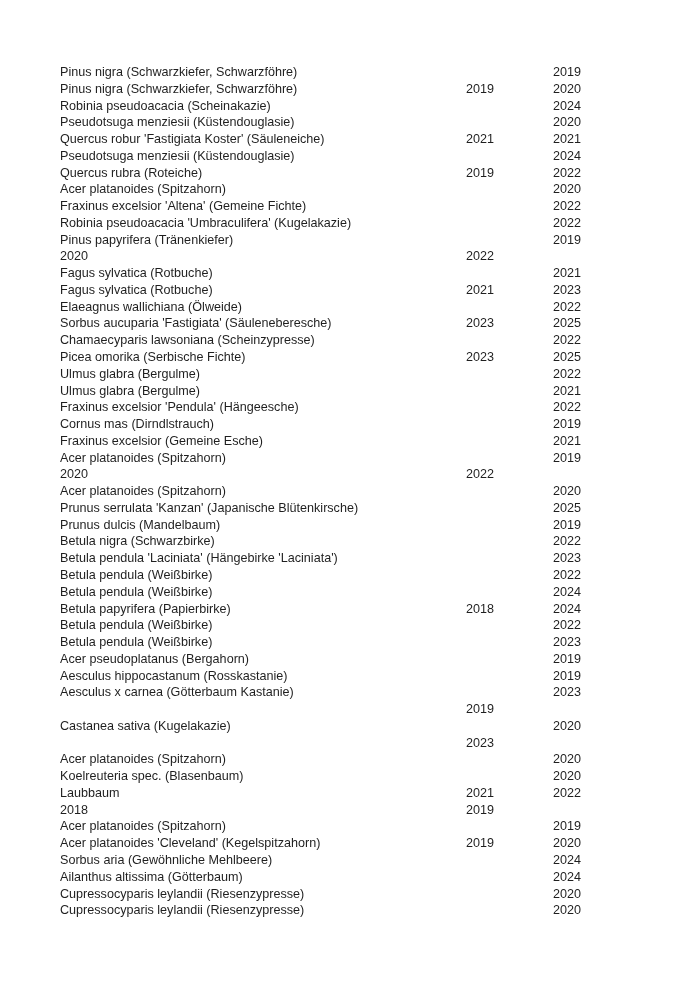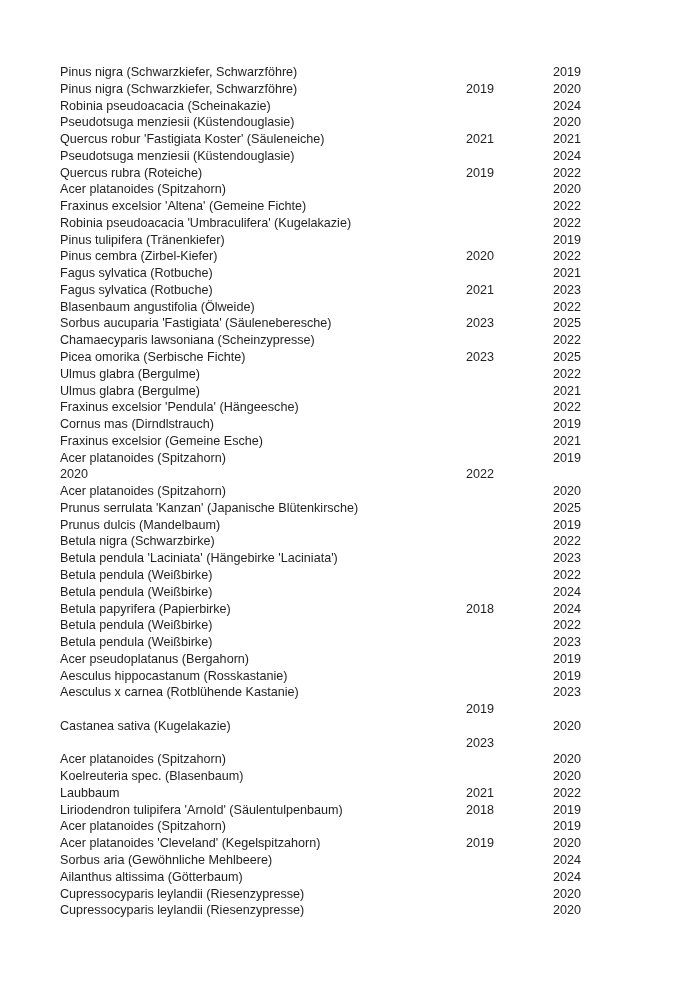--- a/index.html
+++ b/index.html
@@ -98,45 +98,44 @@
     <span class="cell-year2">2022</span>
   </div>
 
   <div class="row">
     <span class="cell-name">Robinia pseudoacacia 'Umbraculifera' (Kugelakazie)</span>
     <span class="cell-year1"></span>
     <span class="cell-year2">2022</span>
   </div>
 
   <div class="row">
-    <span class="cell-name">Pinus tulipifera (Tränenkiefer)</span>
-    <span class="cell-year1"></span>
-    <span class="cell-year2">2019</span>
-  </div>
-
-  <div class="row">
-    <span class="cell-name">Pinus cembra (Zirbel-Kiefer)</span>
+    <span class="cell-name">Pinus papyrifera (Tränenkiefer)</span>
+    <span class="cell-year1"></span>
+    <span class="cell-year2">2019</span>
+  </div>
+
+  <div class="row">
     <span class="cell-year1">2020</span>
     <span class="cell-year2">2022</span>
   </div>
 
   <div class="row">
     <span class="cell-name">Fagus sylvatica (Rotbuche)</span>
     <span class="cell-year1"></span>
     <span class="cell-year2">2021</span>
   </div>
 
   <div class="row">
     <span class="cell-name">Fagus sylvatica (Rotbuche)</span>
     <span class="cell-year1">2021</span>
     <span class="cell-year2">2023</span>
   </div>
 
   <div class="row">
-    <span class="cell-name">Blasenbaum angustifolia (Ölweide)</span>
+    <span class="cell-name">Elaeagnus wallichiana (Ölweide)</span>
     <span class="cell-year1"></span>
     <span class="cell-year2">2022</span>
   </div>
 
   <div class="row">
     <span class="cell-name">Sorbus aucuparia 'Fastigiata' (Säuleneberesche)</span>
     <span class="cell-year1">2023</span>
     <span class="cell-year2">2025</span>
   </div>
 
@@ -259,21 +258,21 @@
     <span class="cell-year2">2019</span>
   </div>
 
   <div class="row">
     <span class="cell-name">Aesculus hippocastanum (Rosskastanie)</span>
     <span class="cell-year1"></span>
     <span class="cell-year2">2019</span>
   </div>
 
   <div class="row">
-    <span class="cell-name">Aesculus x carnea (Rotblühende Kastanie)</span>
+    <span class="cell-name">Aesculus x carnea (Götterbaum Kastanie)</span>
     <span class="cell-year1"></span>
     <span class="cell-year2">2023</span>
   </div>
 
   <div class="row">
     <span class="cell-year1"></span>
     <span class="cell-year2">2019</span>
   </div>
 
   <div class="row">
@@ -299,21 +298,20 @@
     <span class="cell-year2">2020</span>
   </div>
 
   <div class="row">
     <span class="cell-name">Laubbaum</span>
     <span class="cell-year1">2021</span>
     <span class="cell-year2">2022</span>
   </div>
 
   <div class="row">
-    <span class="cell-name">Liriodendron tulipifera 'Arnold' (Säulentulpenbaum)</span>
     <span class="cell-year1">2018</span>
     <span class="cell-year2">2019</span>
   </div>
 
   <div class="row">
     <span class="cell-name">Acer platanoides (Spitzahorn)</span>
     <span class="cell-year1"></span>
     <span class="cell-year2">2019</span>
   </div>
 

